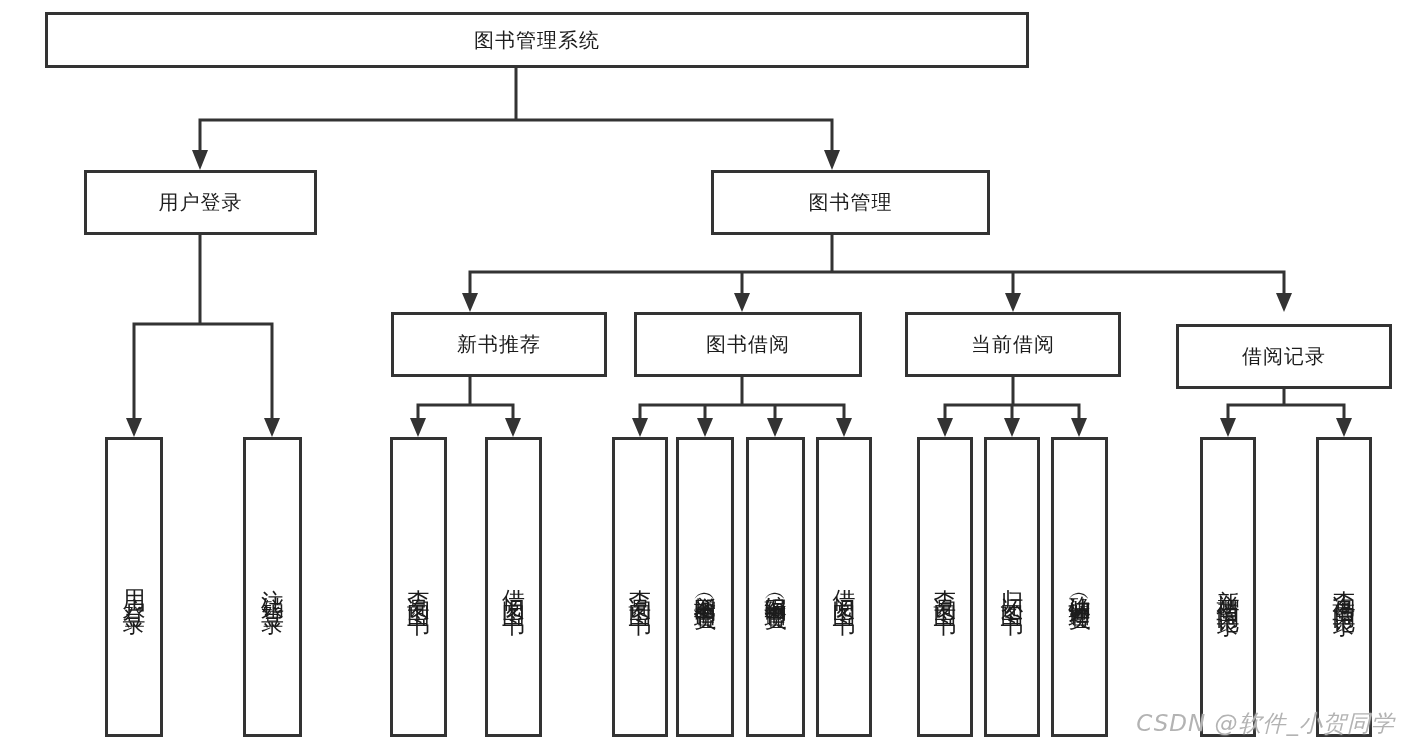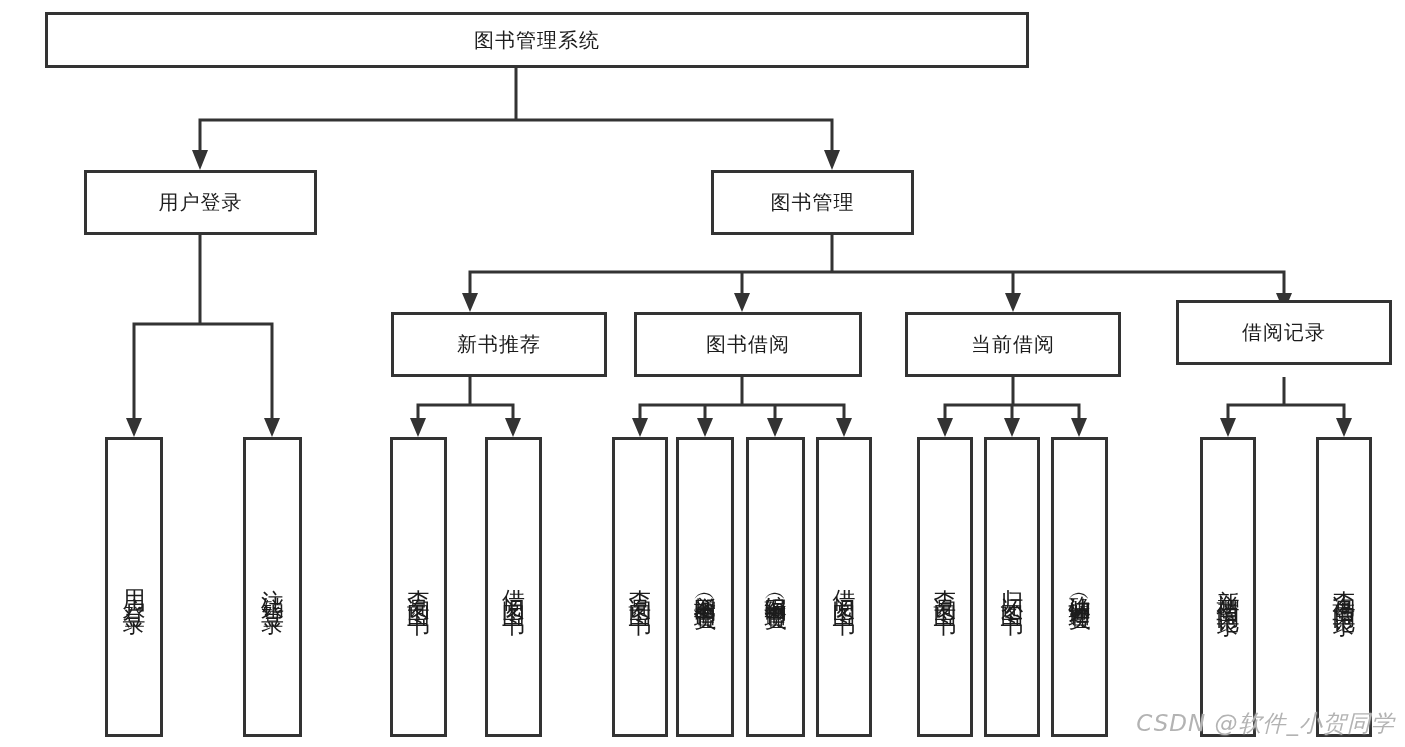--- a/index.html
+++ b/index.html
@@ -25,26 +25,26 @@
     letter-spacing:8px;
     line-height:1;
   }
   .v.six  { letter-spacing:5px; }
   .v.nine { font-size:22px; letter-spacing:2px; }
 
   
   #n-root   { left:10px;  top:12px;  width:984px; height:56px;margin-left:35px; }
   
   #n-user   { left:84px;  top:170px; width:233px;  height:65px; }
-  #n-mgmt   { left:711px; top:170px; width:203px;  height:65px;text-align:right; }
+  #n-mgmt   { left:711px; top:170px; width:279px;  height:65px;text-align:right; }
   
   #n-newrec { left:362px; top:312px; width:216px;  height:65px;margin-left:29px; }
   #n-borrow { left:634px; top:312px; width:228px;  height:65px; }
   #n-current{ left:905px; top:312px; width:216px;  height:65px; }
-  #n-records{ left:1176px;top:300px; width:216px;  height:65px; }
+  #n-records{ left:1176px;top:324px; width:216px;  height:65px; }
   
   .leaf { top:437px; height:300px; }
   #l1  { left:105px;  width:58px; }
   #l2  { left:243px;  width:59px; }
   #l3  { left:390px;  width:57px; }
   #l4  { left:485px;  width:57px; }
   #l5  { left:612px;  width:56px; }
   #l6  { left:676px;  width:58px; }
   #l7  { left:746px;  width:59px; }
   #l8  { left:816px;  width:56px; }

